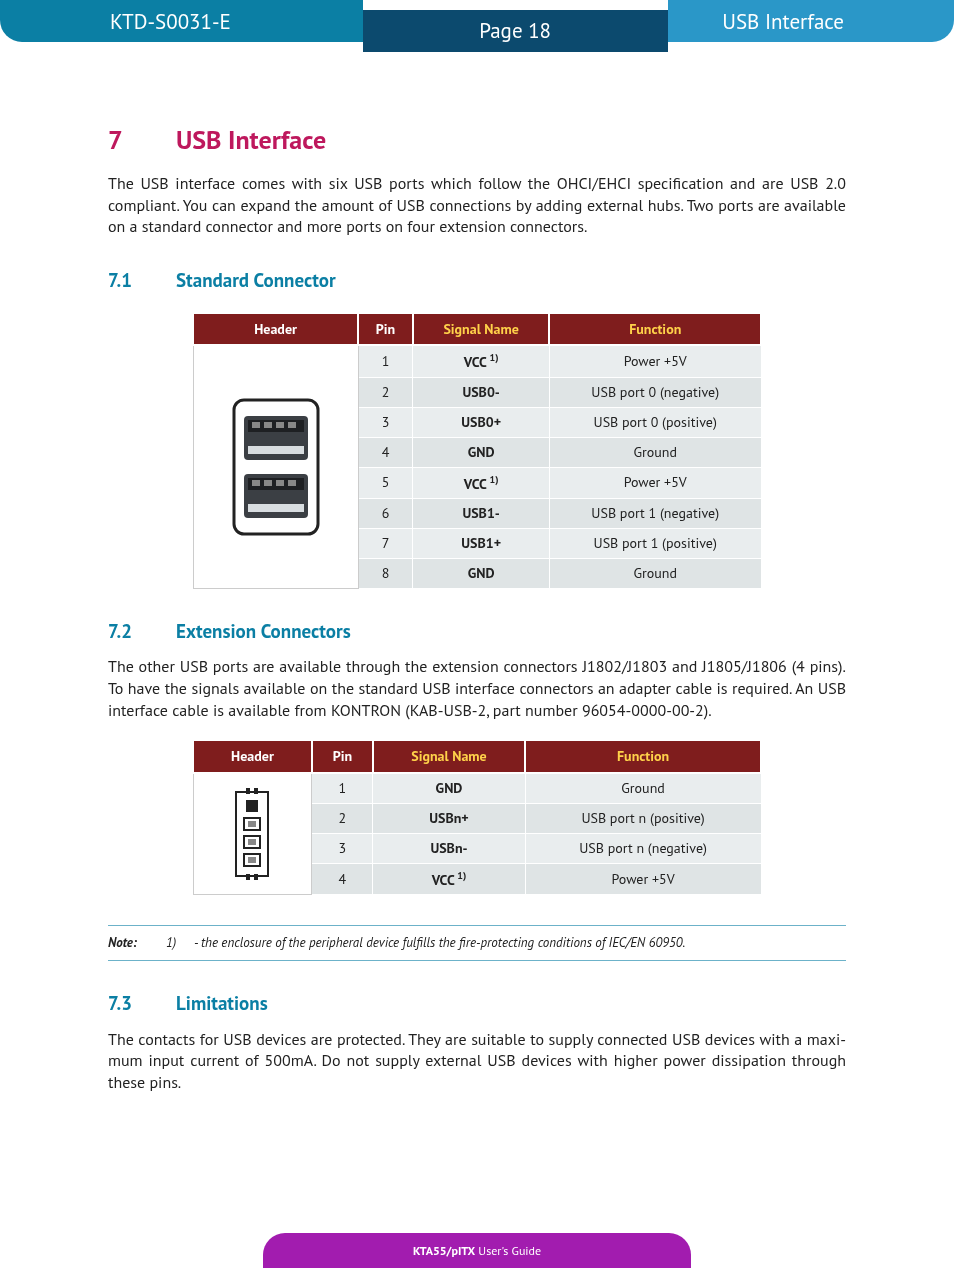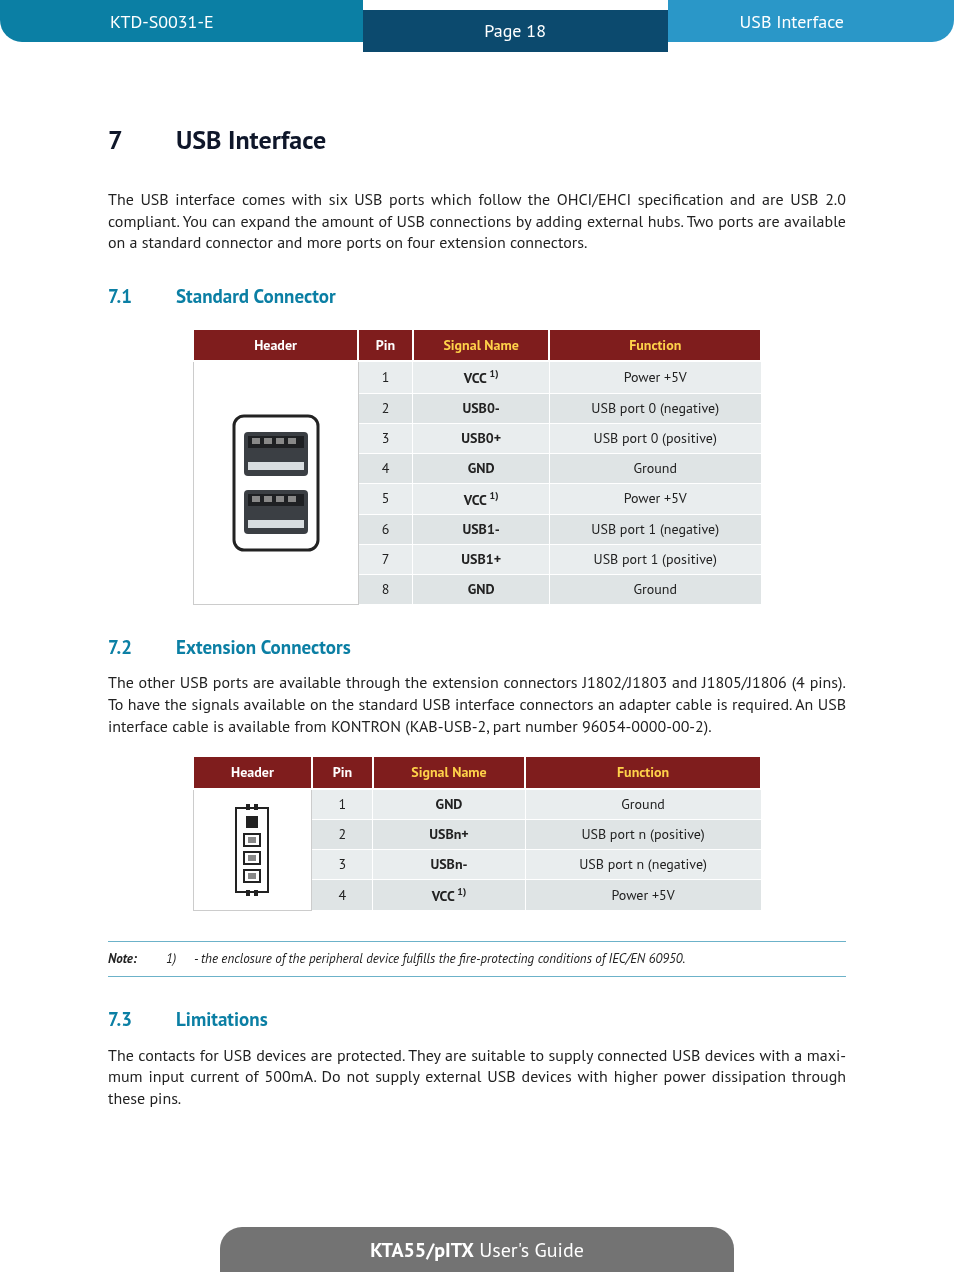--- a/index.html
+++ b/index.html
@@ -9,21 +9,21 @@
     width: 954px;
     height: 1272px;
     position: relative;
     color: #222;
   }
   .topbar {
     display: flex;
     height: 42px;
     align-items: center;
     color: #fff;
-    font-size: 18px;
+    font-size: 21px;
   }
   .topbar .left {
     background: #0b7fa4;
     flex: 0 0 38%;
     height: 100%;
     display: flex;
     align-items: center;
     padding-left: 110px;
     border-bottom-left-radius: 22px;
   }
@@ -46,24 +46,24 @@
     padding-right: 110px;
     border-bottom-right-radius: 22px;
   }
   .content {
     padding: 80px 108px 0 108px;
     font-size: 16px;
     line-height: 1.35;
     color: #222;
   }
   h1.chapter {
-    color: #0f172a;
+    color: #be185d;
     font-size: 26px;
     font-weight: 700;
-    margin-bottom: 32px;
+    margin-bottom: 16px;
   }
   h1.chapter .num { display:inline-block; width:68px; }
   h2.section {
     color: #0b7fa4;
     font-size: 19px;
     font-weight: 700;
     margin: 30px 0 12px 0;
   }
   h2.section .num { display:inline-block; width:68px; }
   p.body { text-align: justify; margin-bottom: 6px; }
@@ -112,26 +112,26 @@
   .notebox .noteref { flex:0 0 18px; }
   .footer {
     position:absolute;
     bottom:0; left:0; right:0;
     height:44px;
     display:flex;
     justify-content:center;
     align-items:center;
   }
   .footer-pill {
-    background:#737373;
+    background:#a21caf;
     color:#fff;
     padding:10px 150px;
     border-top-left-radius:22px;
     border-top-right-radius:22px;
-    font-size:20px;
+    font-size:12px;
   }
   .footer-pill b { font-weight:700; }
   
   svg.ic { display:block; margin:auto; }
 </style>
 </head>
 <body>
 
 <div class="topbar">
   <div class="left">KTD-S0031-E</div>

